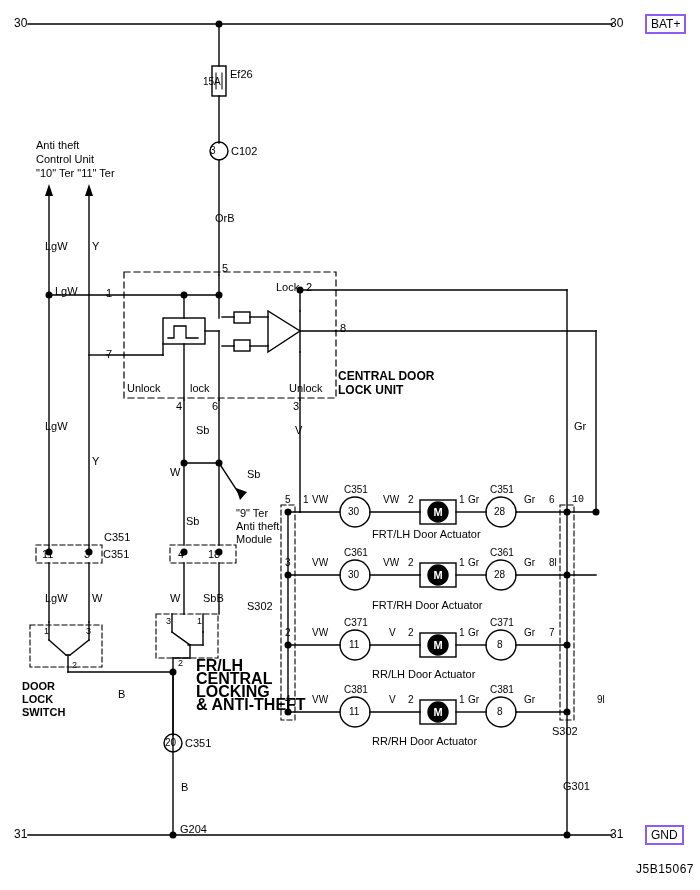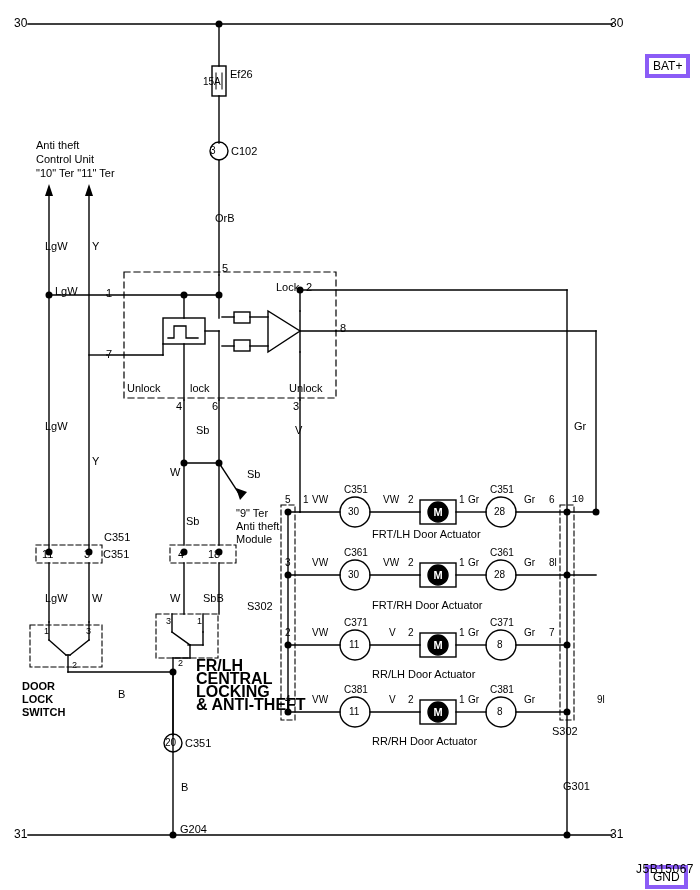--- a/index.html
+++ b/index.html
@@ -24,26 +24,25 @@
     line-height: 12px;
     white-space: pre;
     color: #000;
   }
   .lbl.sm { font-size: 10px; line-height: 11px; }
   .lbl.xs { font-size: 9px; line-height: 10px; }
   .lbl.bold { font-weight: bold; }
   .lbl.b12 { font-size: 12px; line-height: 13px; }
   .box-term {
     position: absolute;
-    border: 4px solid #8b5cf6;
+    border: 2px solid #8b5cf6;
     font-size: 12px;
     text-align: center;
     padding: 1px 4px;
     background: #fff;
-    margin-top: 40px;
   }
   svg.wires {
     position: absolute;
     left: 0; top: 0;
     width: 700px; height: 890px;
   }
   .code {
     position: absolute;
     font-size: 12px;
     letter-spacing: 0.5px;
@@ -267,20 +266,22 @@
   <div class="lbl" style="left:340px; top:322px;">8</div>
   <div class="lbl" style="left:176px; top:400px;">4</div>
   <div class="lbl" style="left:212px; top:400px;">6</div>
   <div class="lbl" style="left:293px; top:400px;">3</div>
 
   <div class="lbl" style="left:276px; top:281px;">Lock</div>
   <div class="lbl" style="left:127px; top:382px;">Unlock</div>
   <div class="lbl" style="left:190px; top:382px;">lock</div>
   <div class="lbl" style="left:289px; top:382px;">Unlock</div>
 
+  <div class="lbl bold" style="left:338px; top:369px; white-space:pre-line; line-height:14px; font-size:12px;">CENTRAL DOOR
+LOCK UNIT</div>
 
   <div class="lbl" style="left:196px; top:424px;">Sb</div>
   <div class="lbl" style="left:170px; top:466px;">W</div>
   <div class="lbl" style="left:247px; top:468px;">Sb</div>
   <div class="lbl" style="left:186px; top:515px;">Sb</div>
   <div class="lbl" style="left:295px; top:424px;">V</div>
   <div class="lbl" style="left:574px; top:420px;">Gr</div>
 
   <div class="lbl" style="left:236px; top:507px; white-space:pre-line; line-height:13px;">"9" Ter
 Anti theft

